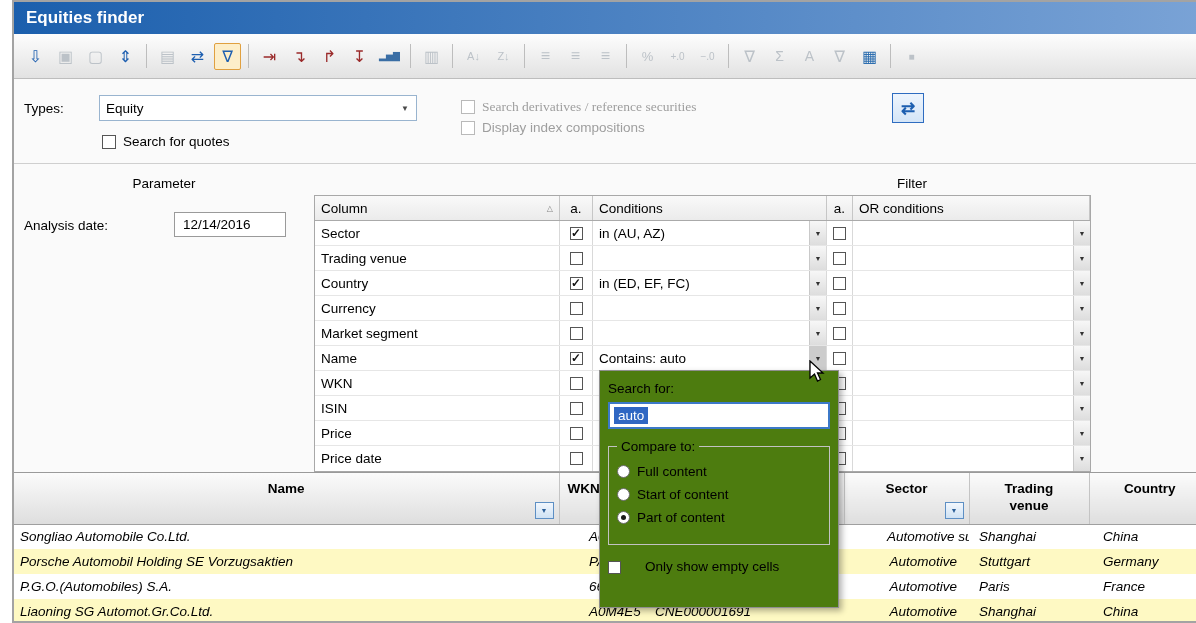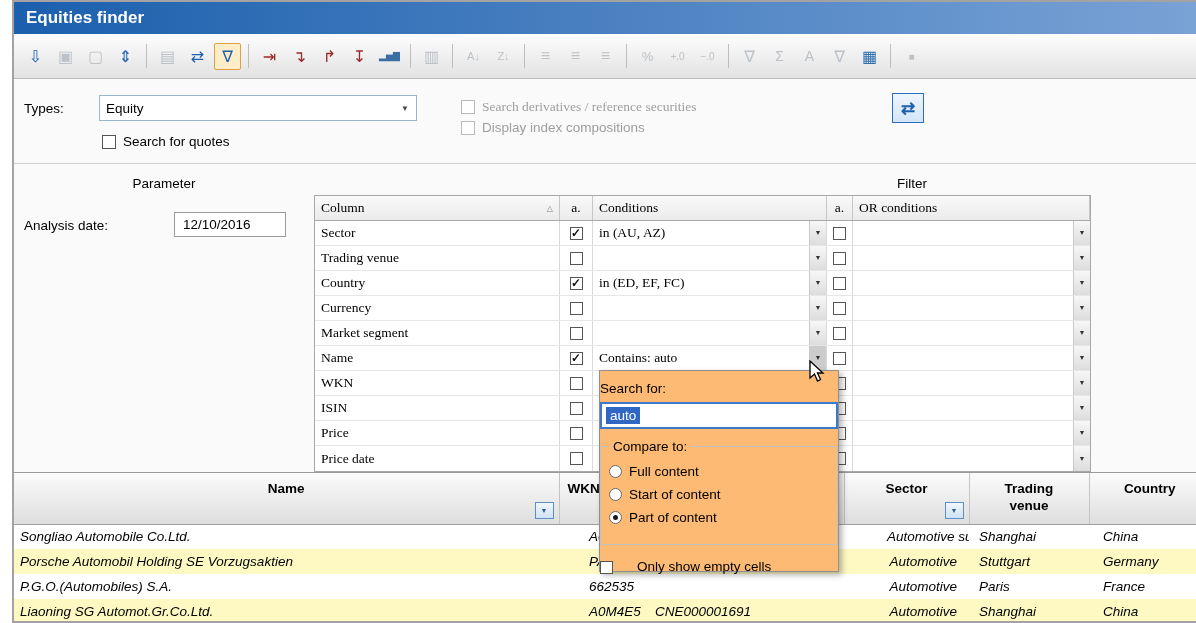--- a/index.html
+++ b/index.html
@@ -52,21 +52,21 @@
   .adate { position:absolute; left:10px; top:54px; }
   .date-input { position:absolute; left:160px; top:48px; width:112px; height:25px;
     border:1px solid #9a9a9a; background:#fff; display:flex; align-items:center;
     padding-left:8px; font-size:13.5px; }
 
   
   .fgrid { position:absolute; left:300px; top:31px; width:777px; border:1px solid #a8a8a8; background:#fff; }
   .fg-head { display:flex; height:25px; background:linear-gradient(#f9f9f9,#ebebeb); border-bottom:1px solid #aaa; }
   .fg-row { display:flex; height:25px; border-bottom:1px solid #e6e6e6; background:#fff; }
   .fg-row:last-child { border-bottom:none; }
-  .fg-c { display:flex; align-items:center; padding-left:6px; border-right:1px solid #d9d9d9; font-size:13.5px; overflow:hidden;font-family:Liberation Serif, serif; }
+  .fg-c { display:flex; align-items:center; padding-left:6px; border-right:1px solid #d9d9d9; font-size:13.5px; overflow:hidden; }
   .fg-head .fg-c { border-right:1px solid #c6c6c6; }
   .fg-col  { width:245px; }
   .fg-a    { width:33px;  justify-content:center; padding-left:0; }
   .fg-cond { width:234px; position:relative; padding-right:19px; }
   .fg-a2   { width:26px;  justify-content:center; padding-left:0; }
   .fg-or   { width:237px; position:relative; padding-right:19px; border-right:none; }
   .fg-row .cb, .popup .cb { width:13px; height:13px; }
   .dd { position:absolute; right:0; top:0; width:17px; height:100%;
     border-left:1px solid #c9c9c9; background:linear-gradient(#f7f7f7,#dddddd);
     display:flex; align-items:center; justify-content:center; font-size:7px; color:#333; }
@@ -88,23 +88,23 @@
     border:1px solid #5d8fc4; background:linear-gradient(#f2f7fd,#cfe2f4);
     color:#2c5f98; font-size:7px; display:flex; align-items:center; justify-content:center; }
   .rtable td { height:25px; font-size:13.5px; padding:0 6px; overflow:hidden; white-space:nowrap;font-style:italic; }
   .rtable tr.selected td { background:#fef9c3; }
   .rtable td:nth-child(2) { padding-left:30px; }
   .rtable td:nth-child(4) { text-align:right; padding-right:12px;padding-left:43px; }
   .rtable td:nth-child(5) { padding-left:10px; }
   .rtable td:nth-child(6) { padding-left:14px; }
 
   
-  .popup { position:absolute; left:585px; top:368px; width:240px; height:202px;
-    background:#fdba74; border:1px solid #8f8f8f; box-shadow:3px 3px 6px rgba(0,0,0,.3);
-    z-index:40; padding:8px 0; font-size:13.5px; }
+  .popup { position:absolute; left:585px; top:368px; width:240px; height:238px;
+    background:#4d7c0f; border:1px solid #8f8f8f; box-shadow:3px 3px 6px rgba(0,0,0,.3);
+    z-index:40; padding:8px 8px; font-size:13.5px; }
   .p-label { margin:2px 0 6px; }
   .p-input { height:27px; border:2px solid #3c79c8; background:#fff; display:flex; align-items:center; padding-left:4px; }
   .sel-text { background:#2f67c3; color:#fff; padding:1px 4px; }
   .p-group { margin-top:10px; border:1px solid #c2c2c2; padding:2px 8px 8px; height:106px; }
   .p-group legend { padding:0 4px; font-size:13.5px; }
   .radio-row { display:flex; align-items:center; gap:7px; margin-top:8px; }
   .radio { width:13px; height:13px; border:1px solid #6b6b6b; border-radius:50%; background:#fff; position:relative; flex:none; }
   .radio.sel::after { content:""; position:absolute; left:3px; top:3px; width:5px; height:5px; border-radius:50%; background:#1a1a1a; }
   .p-cb-row { display:flex; align-items:flex-end; gap:24px; margin-top:14px; }
 
@@ -178,21 +178,21 @@
     <div class="refresh-btn">
       <span>⇄</span>
     </div>
   </div>
 
   <div class="param-area">
     <span class="sec-lbl param">Parameter</span>
     <span class="sec-lbl filt">Filter</span>
     <span class="lbl adate">Analysis date:</span>
     <div class="date-input">
-      <span>12/10/2016</span>
+      <span>12/14/2016</span>
     </div>
 
     <div class="fgrid">
       <div class="fg-head">
         <div class="fg-c fg-col">
           <span>Column</span>
           <span class="sort-ind">△</span>
         </div>
         <div class="fg-c fg-a">a.</div>
         <div class="fg-c fg-cond">Conditions</div>

